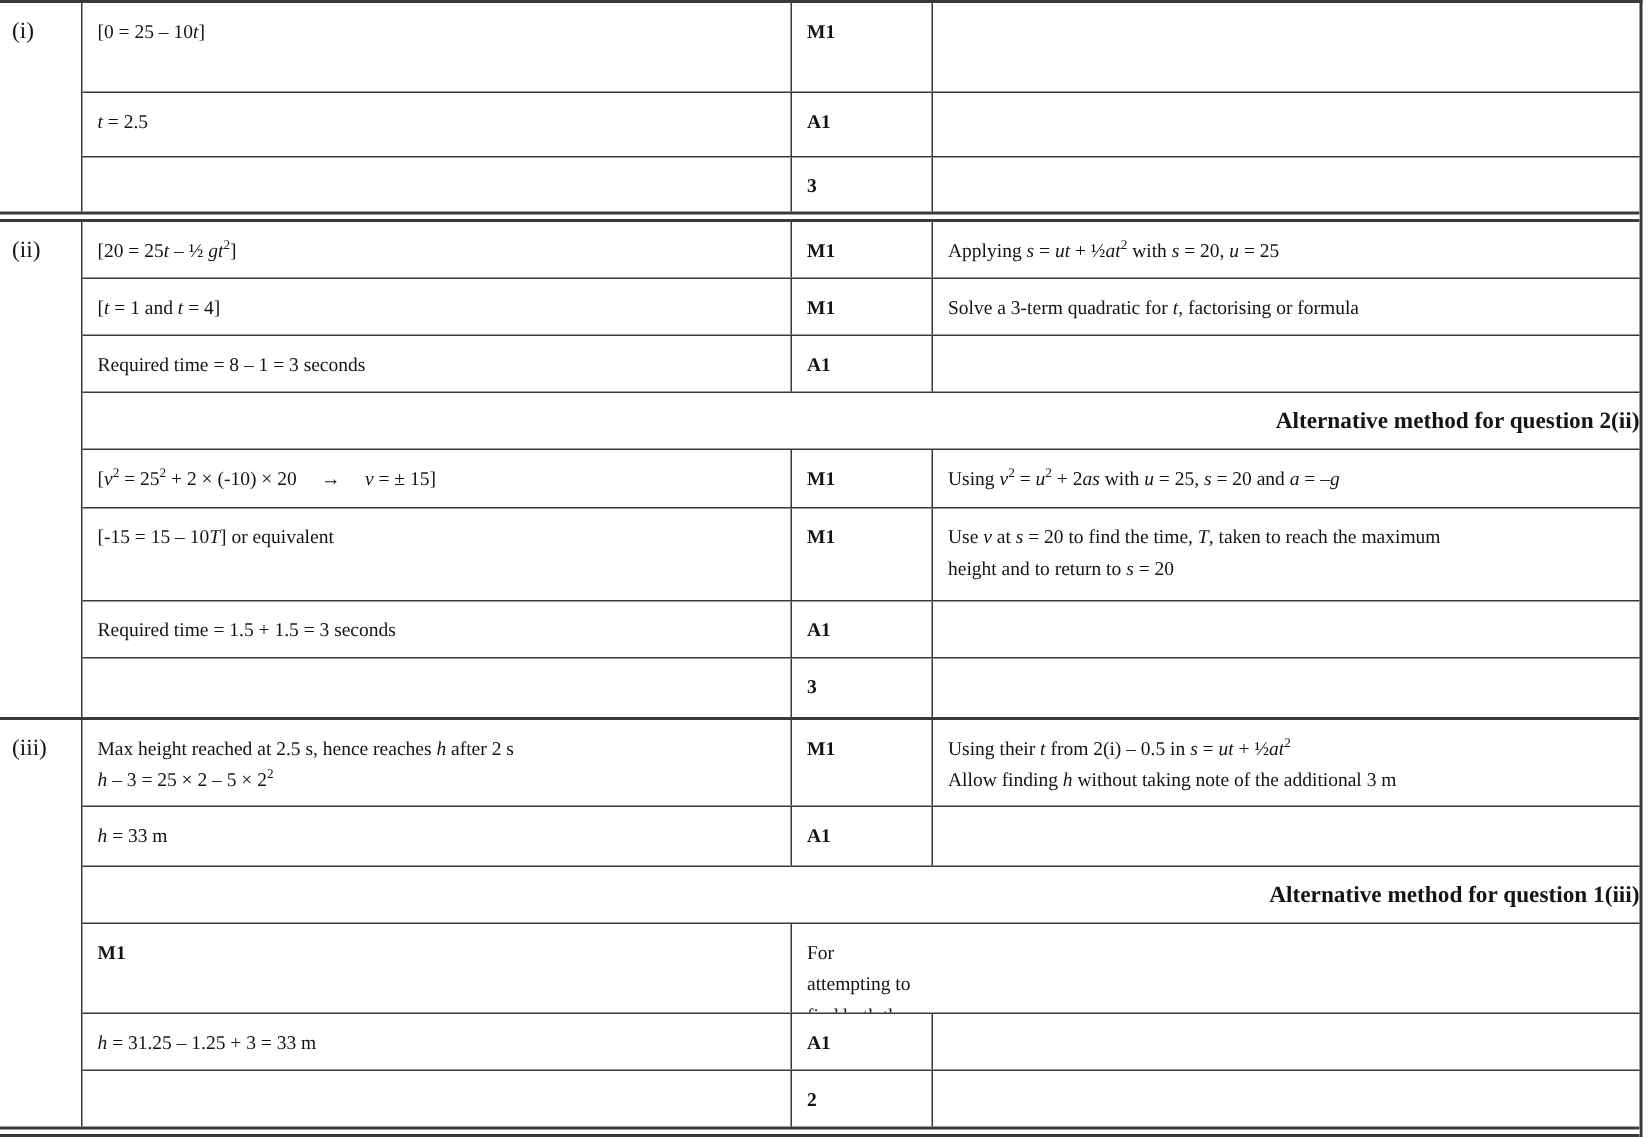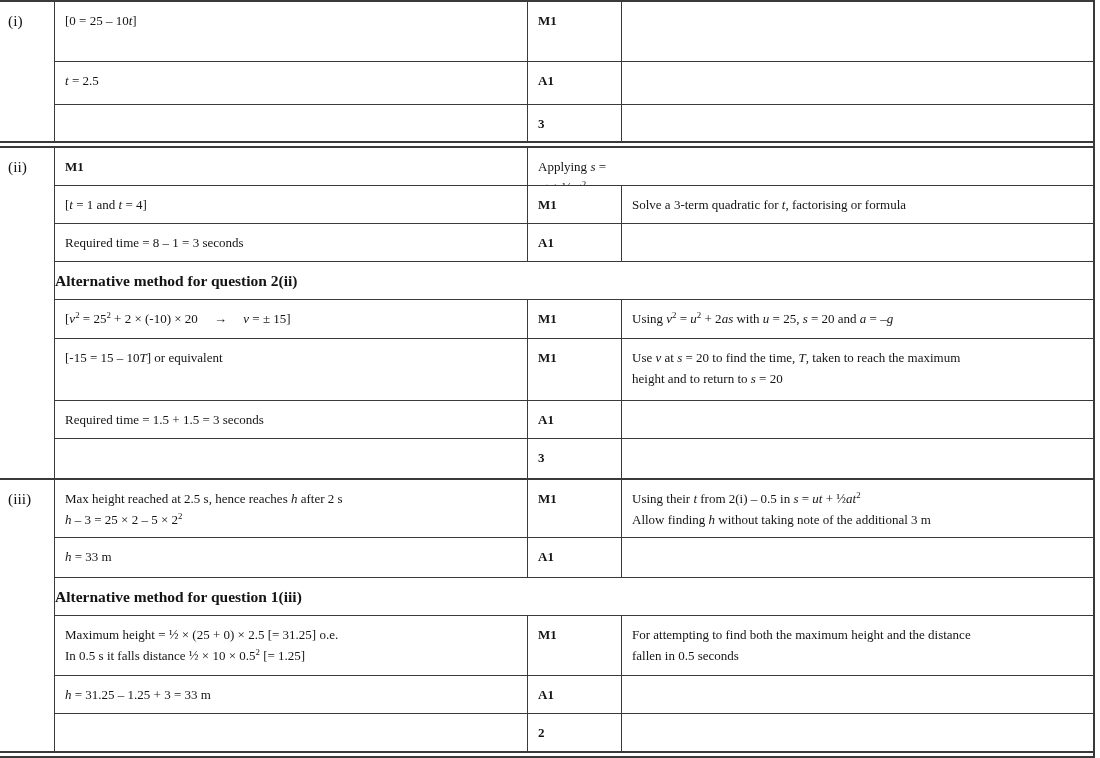--- a/index.html
+++ b/index.html
@@ -31,21 +31,21 @@
     font-size:13px;line-height:21px;overflow:hidden;
   }
   .work{border-right:1.6px solid #3a3a3a;}
   .mark{
     border-right:1.6px solid #3a3a3a;
     text-align:left;font-weight:bold;
   }
   .row.alt{display:block;}
   .altcell{
     box-sizing:border-box;padding-top:8px;
-    text-align:left;font-weight:bold;
+    text-align:right;font-weight:bold;
     font-size:15.5px;line-height:21px;
   }
   .divider-double{
     height:7px;box-sizing:border-box;
     border-top:2px solid #3a3a3a;border-bottom:2px solid #3a3a3a;
     background:#ffffff;
   }
   .divider-single{height:0;border-top:2px solid #3a3a3a;}
   sup{font-size:68%;line-height:0;}
   i{font-style:italic;}
@@ -74,20 +74,21 @@
       </div>
     </div>
   </section>
 
   <div class="divider-double"></div>
 
   <section class="sec">
     <div class="part-cell">(ii)</div>
     <div class="rows">
       <div class="row" style="height:38px">
+        <div class="cell work">[20 = 25<i>t</i> – ½ <i>gt</i><sup>2</sup>]</div>
         <div class="cell mark">M1</div>
         <div class="cell comment">Applying <i>s</i> = <i>ut</i> + ½<i>at</i><sup>2</sup> with <i>s</i> = 20, <i>u</i> = 25</div>
       </div>
       <div class="row" style="height:38px">
         <div class="cell work">[<i>t</i> = 1 and <i>t</i> = 4]</div>
         <div class="cell mark">M1</div>
         <div class="cell comment">Solve a 3-term quadratic for <i>t</i>, factorising or formula</div>
       </div>
       <div class="row" style="height:38px">
         <div class="cell work">Required time = 8 – 1 = 3 seconds</div>
@@ -132,21 +133,20 @@
       </div>
       <div class="row" style="height:40px">
         <div class="cell work"><i>h</i> = 33 m</div>
         <div class="cell mark">A1</div>
         <div class="cell comment"></div>
       </div>
       <div class="row alt" style="height:38px">
         <div class="altcell">Alternative method for question 1(iii)</div>
       </div>
       <div class="row" style="height:60px">
-        <div class="cell work">Maximum height = ½ × (25 + 0) × 2.5 [= 31.25] o.e.<br>In 0.5 s it falls distance ½ × 10 × 0.5<sup>2</sup> [= 1.25]</div>
         <div class="cell mark">M1</div>
         <div class="cell comment">For attempting to find both the maximum height and the distance<br>fallen in 0.5 seconds</div>
       </div>
       <div class="row" style="height:38px">
         <div class="cell work"><i>h</i> = 31.25 – 1.25 + 3 = 33 m</div>
         <div class="cell mark">A1</div>
         <div class="cell comment"></div>
       </div>
       <div class="row" style="height:37px">
         <div class="cell work"></div>

